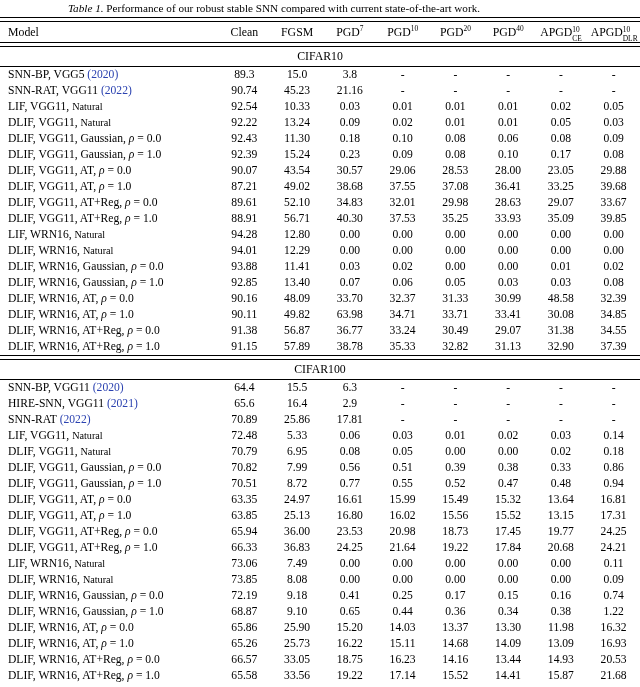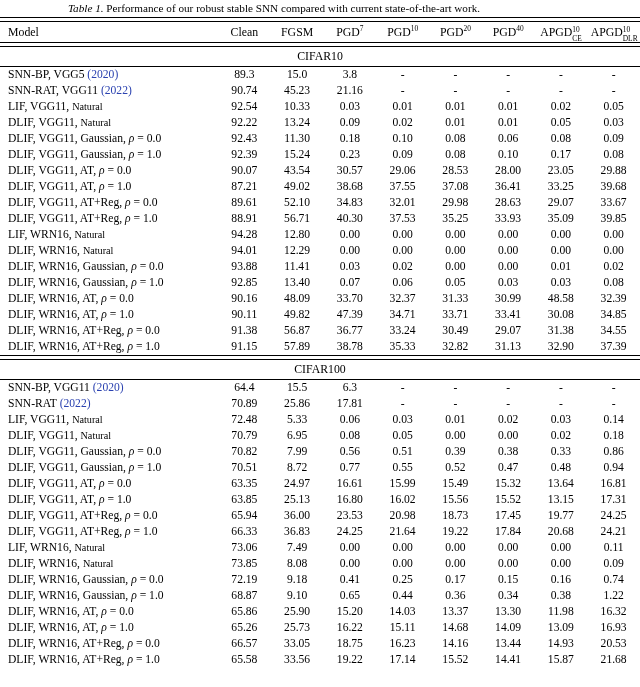--- a/index.html
+++ b/index.html
@@ -329,21 +329,21 @@
           <td class="num">32.37</td>
           <td class="num">31.33</td>
           <td class="num">30.99</td>
           <td class="num">48.58</td>
           <td class="num">32.39</td>
         </tr>
         <tr>
           <td class="model">DLIF, WRN16, AT, <span class="rho">ρ</span> = 1.0</td>
           <td class="num">90.11</td>
           <td class="num">49.82</td>
-          <td class="num">47.39</td>
+          <td class="num">63.98</td>
           <td class="num">34.71</td>
           <td class="num">33.71</td>
           <td class="num">33.41</td>
           <td class="num">30.08</td>
           <td class="num">34.85</td>
         </tr>
         <tr>
           <td class="model">DLIF, WRN16, AT+Reg, <span class="rho">ρ</span> = 0.0</td>
           <td class="num">91.38</td>
           <td class="num">56.87</td>
@@ -379,20 +379,31 @@
           <td class="num">64.4</td>
           <td class="num">15.5</td>
           <td class="num">6.3</td>
           <td class="num dash">-</td>
           <td class="num dash">-</td>
           <td class="num dash">-</td>
           <td class="num dash">-</td>
           <td class="num dash">-</td>
         </tr>
         <tr>
+          <td class="model">HIRE-SNN, VGG11 <span class="cite" style="color: rgb(43, 66, 176);">(2021)</span></td>
+          <td class="num">65.6</td>
+          <td class="num">16.4</td>
+          <td class="num">2.9</td>
+          <td class="num dash">-</td>
+          <td class="num dash">-</td>
+          <td class="num dash">-</td>
+          <td class="num dash">-</td>
+          <td class="num dash">-</td>
+        </tr>
+        <tr>
           <td class="model">SNN-RAT <span class="cite" style="color: rgb(43, 66, 176);">(2022)</span></td>
           <td class="num">70.89</td>
           <td class="num">25.86</td>
           <td class="num">17.81</td>
           <td class="num dash">-</td>
           <td class="num dash">-</td>
           <td class="num dash">-</td>
           <td class="num dash">-</td>
           <td class="num dash">-</td>
         </tr>

